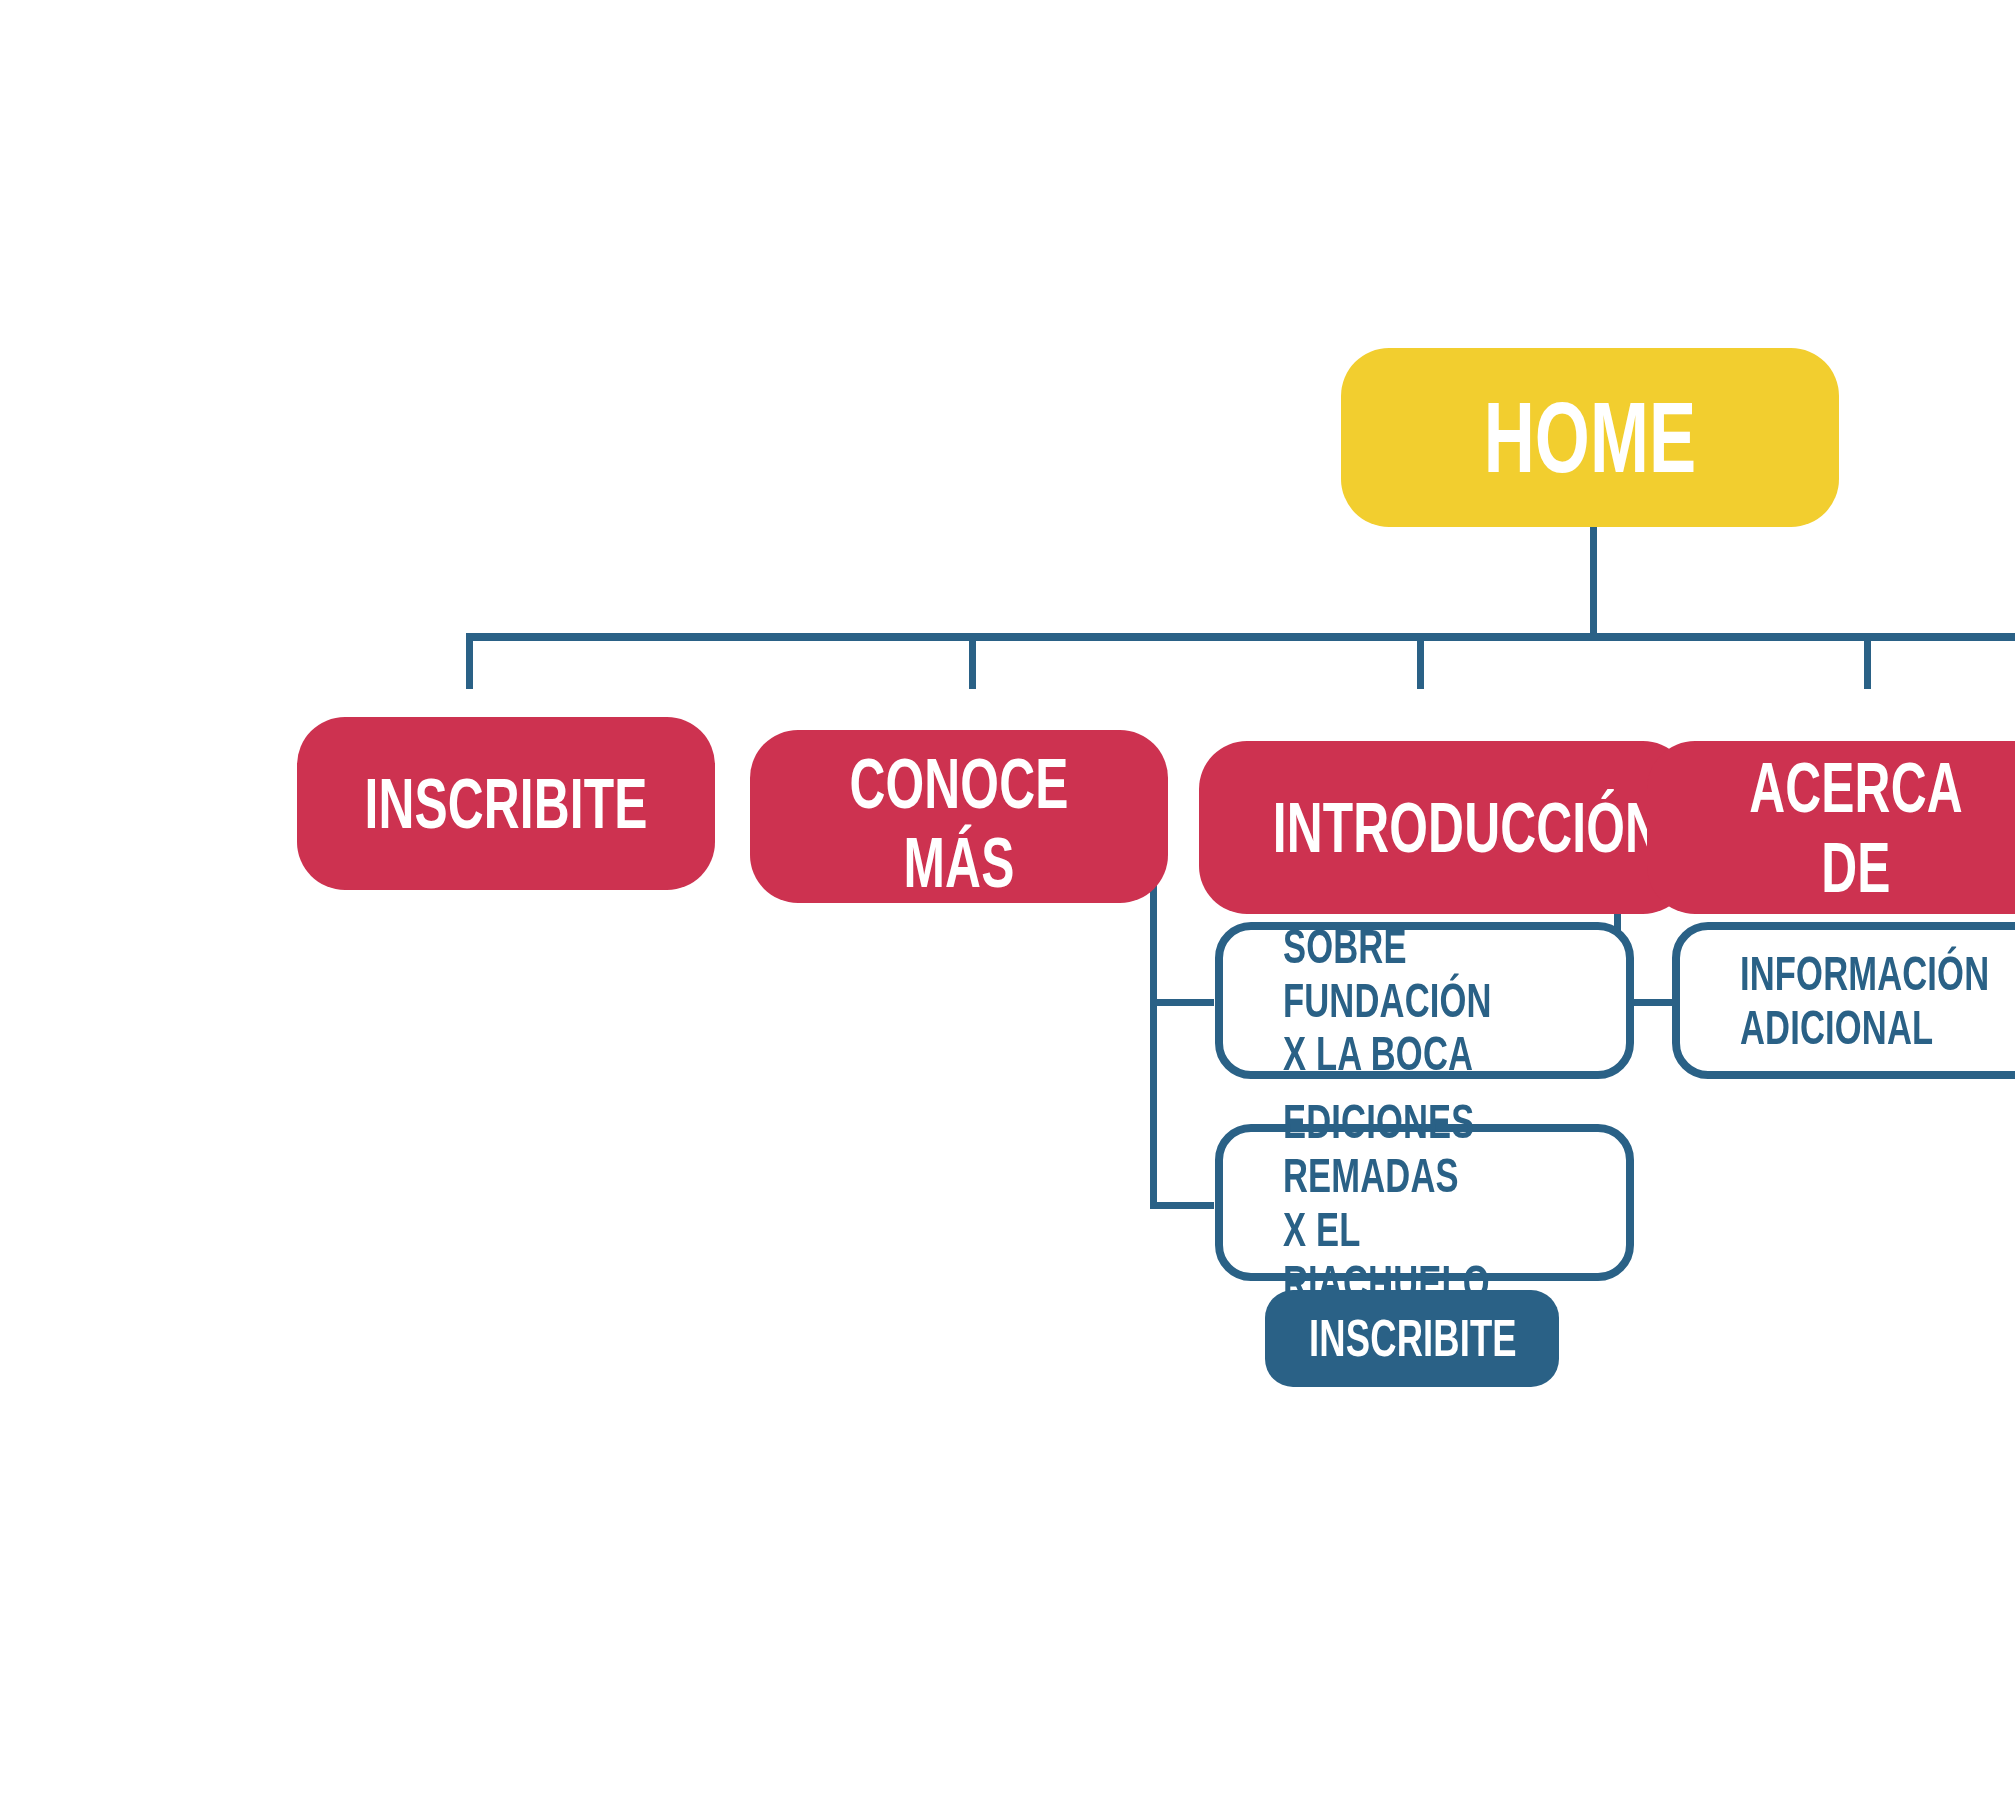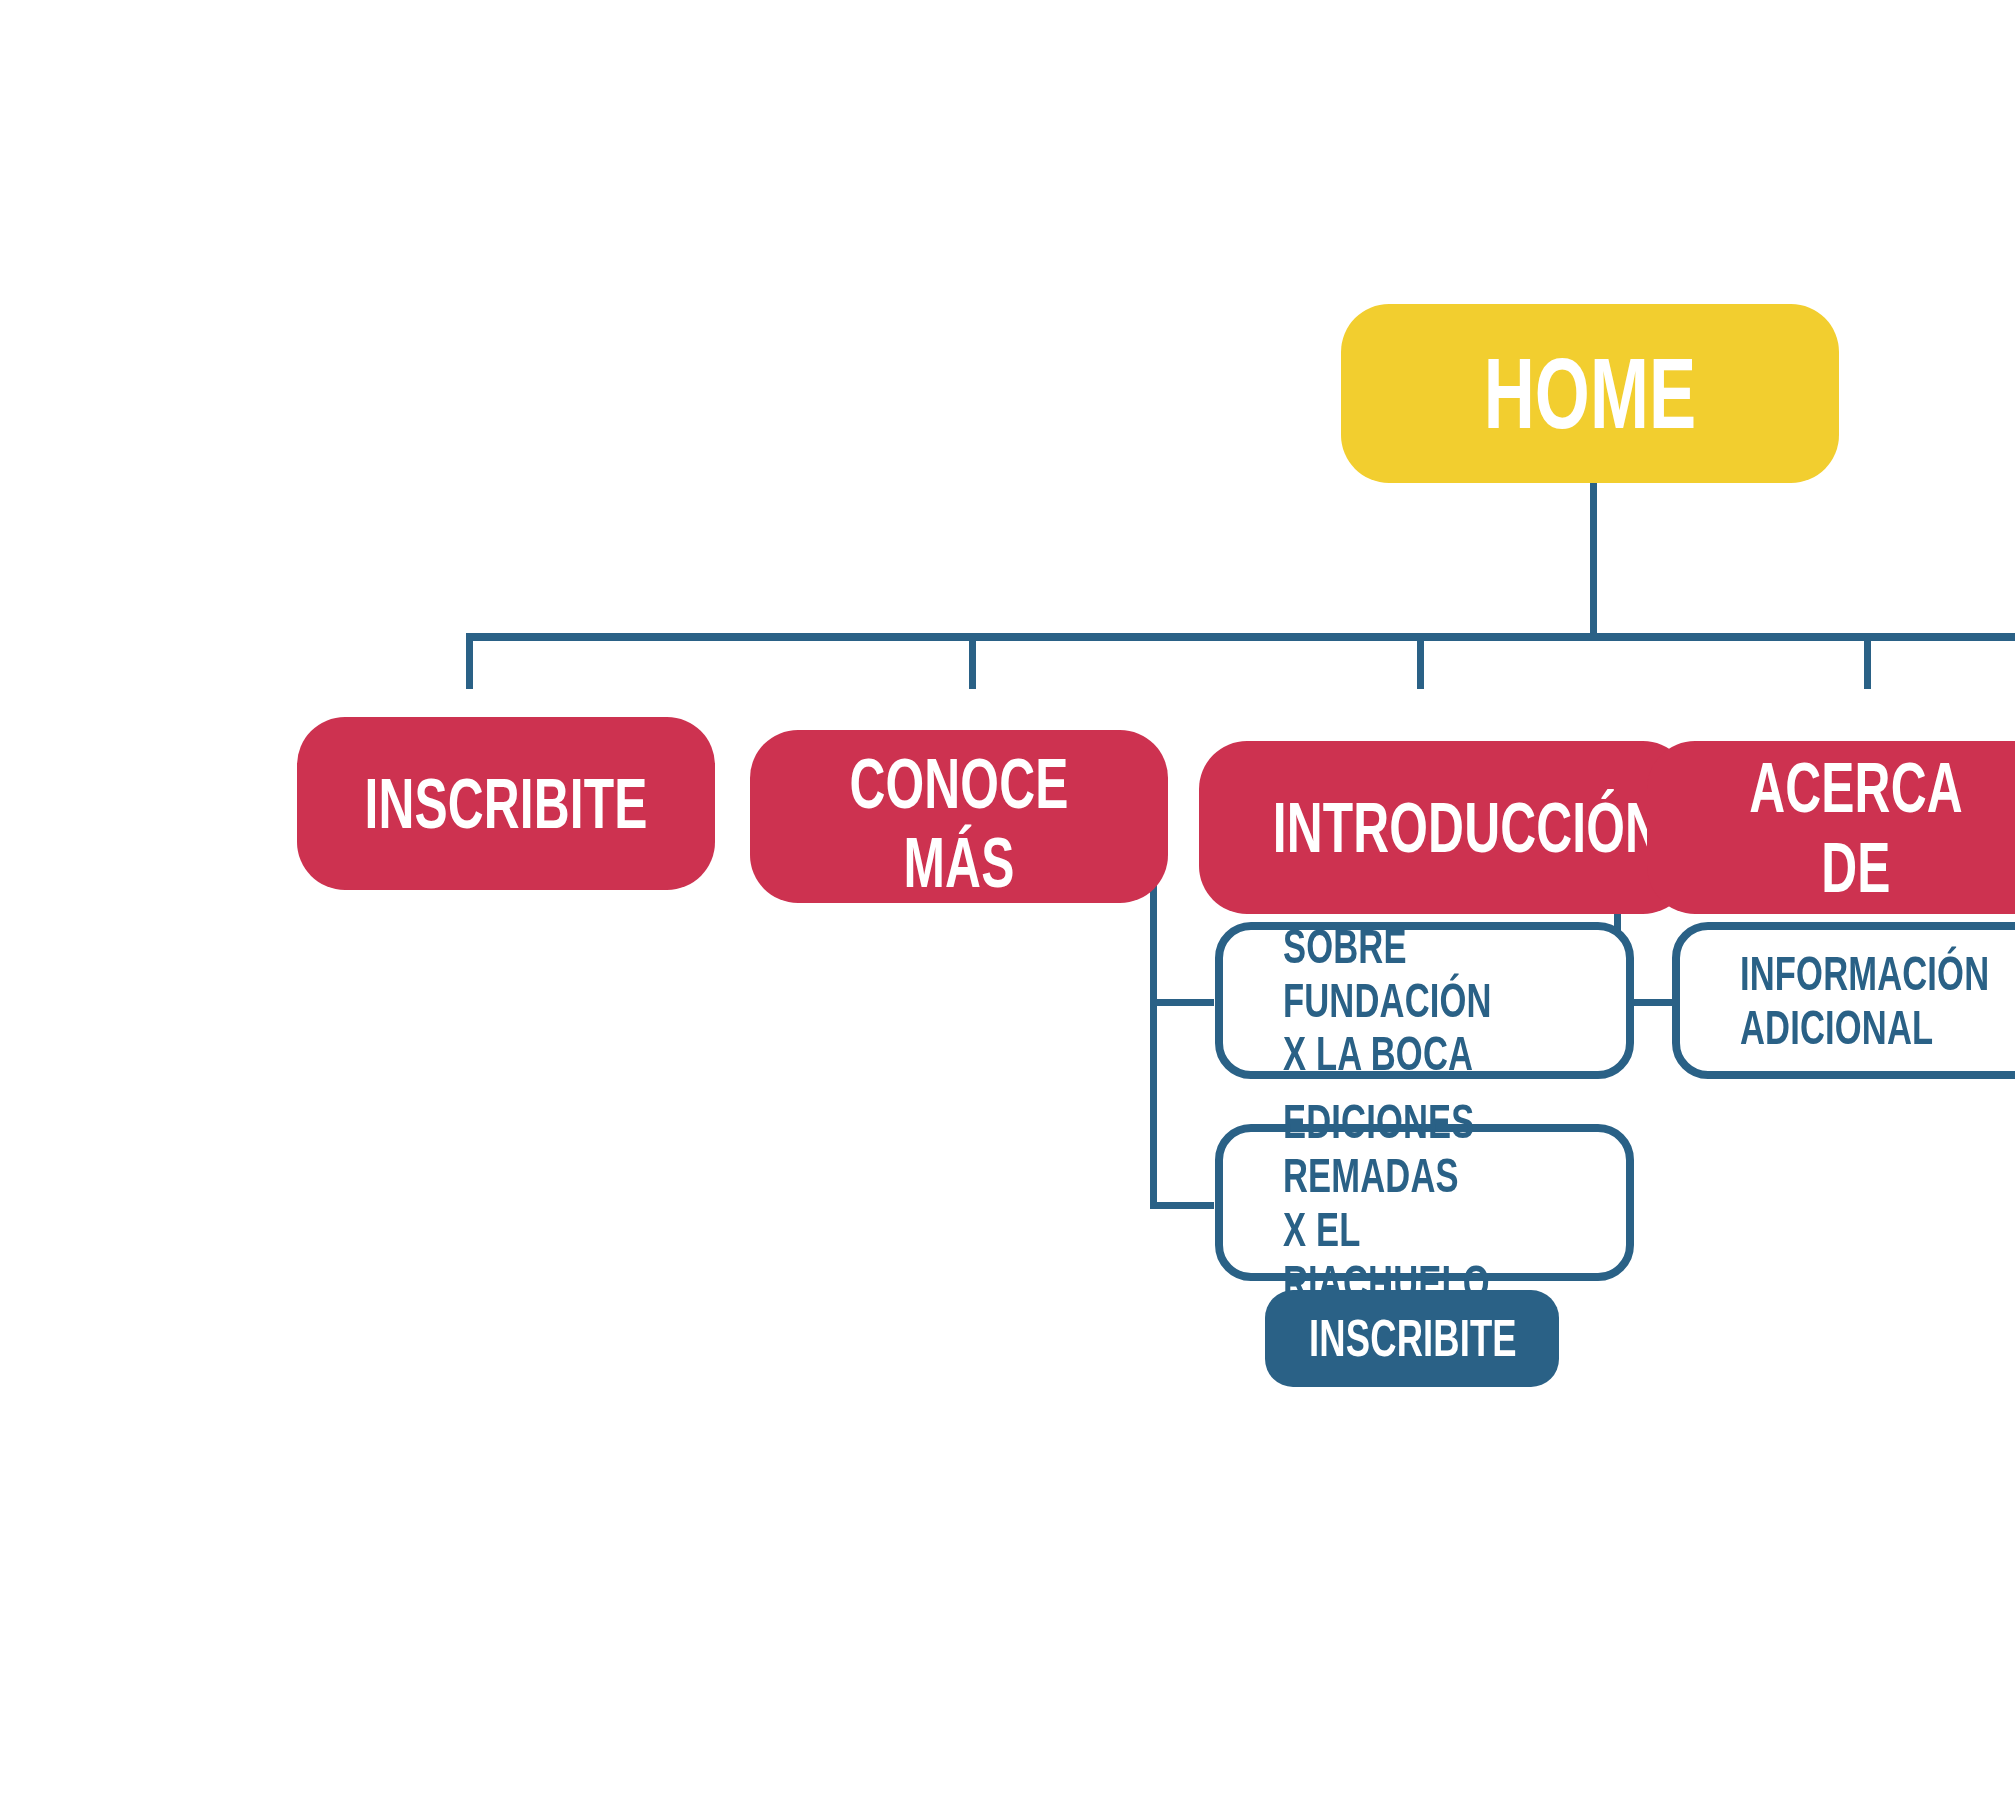--- a/index.html
+++ b/index.html
@@ -28,20 +28,21 @@
     transform-origin:center center;
     white-space:pre-line;
   }
 
   
   .n-home {
     background:#F2CE2F;
     border-radius:48px;
     color:#ffffff;
     font-size:101px;
+    margin-top:44px;
   }
 
   
   .n-red {
     background:#CD3250;
     border-radius:48px;
     color:#ffffff;
     font-size:71px;
   }
 

